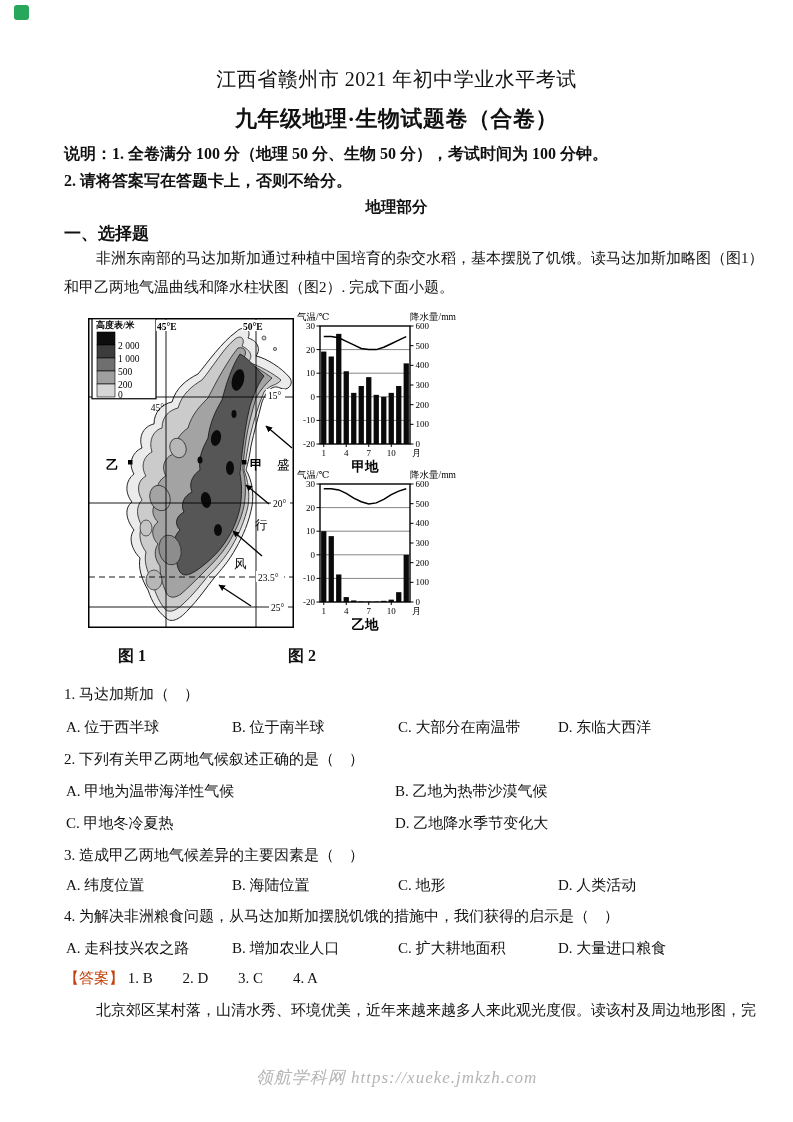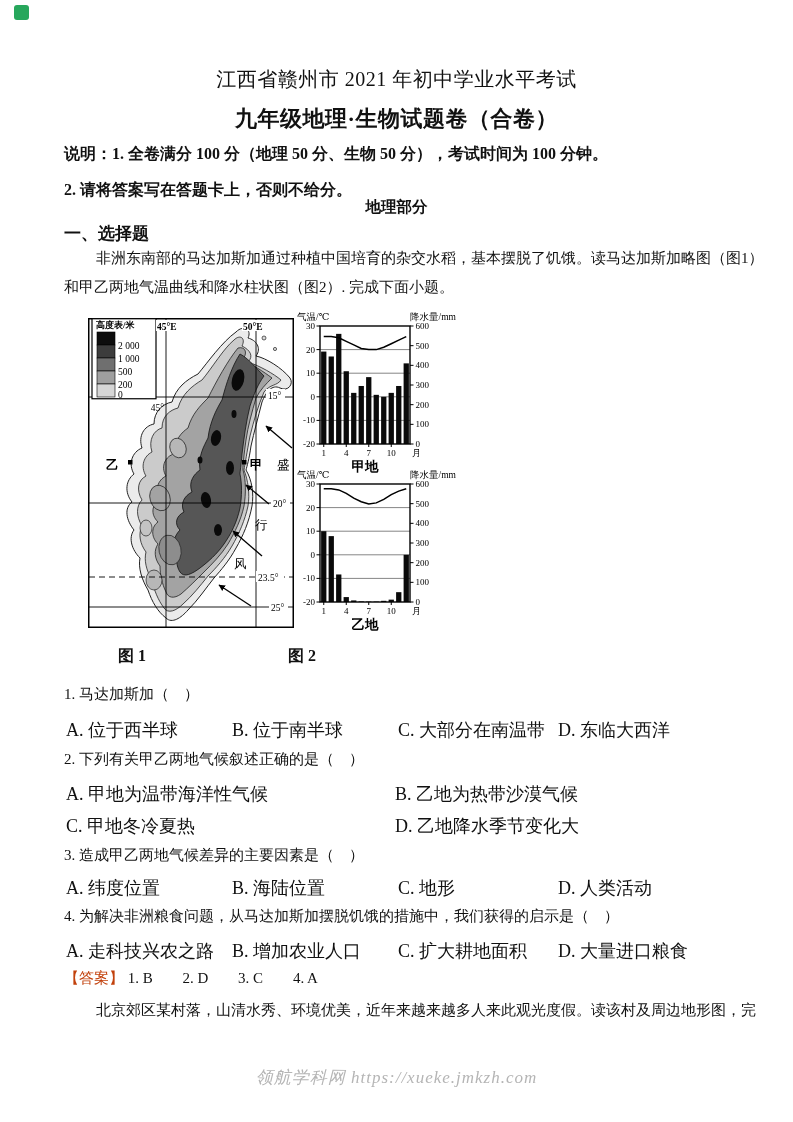--- a/index.html
+++ b/index.html
@@ -11,37 +11,37 @@
   .abs{position:absolute;}
   .center{left:0;width:793px;text-align:center;}
   .t1{font-size:20px;font-weight:400;letter-spacing:.5px;}
   .t2{font-size:22px;font-weight:700;letter-spacing:.5px;}
   .note{font-size:16px;font-weight:600;}
   .sec{font-size:15.5px;font-weight:700;}
   .part{font-size:17px;font-weight:700;}
   .body-txt{font-size:15px;}
   .caption{font-size:16px;font-weight:700;}
   .opt-row{position:absolute;left:0;width:793px;height:24px;}
-  .opt-row span{position:absolute;font-size:18px;white-space:nowrap;}
+  .opt-row span{position:absolute;font-size:15px;white-space:nowrap;}
   .ans-label{color:#c2410c;}
   .ans-item{margin-right:26px;}
   .watermark{color:#b5b5b5;font-size:17px;letter-spacing:1px;font-style:italic;}
   .corner{position:absolute;left:14px;top:5px;width:15px;height:15px;
     background:#27a75c;border-radius:3px;}
   svg text{font-family:"Liberation Serif","DejaVu Serif",serif;}
 </style>
 </head>
 <body>
 
 <div class="corner"></div>
 
 <div class="abs center t1" style="top:66px">江西省赣州市 2021 年初中学业水平考试</div>
 <div class="abs center t2" style="top:104px">九年级地理·生物试题卷（合卷）</div>
 <div class="abs note" style="top:144px;left:64px">说明：1. 全卷满分 100 分（地理 50 分、生物 50 分），考试时间为 100 分钟。</div>
-<div class="abs note" style="top:180px;left:64px">2. 请将答案写在答题卡上，否则不给分。</div>
+<div class="abs note" style="top:171px;left:64px">2. 请将答案写在答题卡上，否则不给分。</div>
 <div class="abs center sec" style="top:197px">地理部分</div>
 <div class="abs part" style="top:222px;left:64px">一、选择题</div>
 <div class="abs body-txt" style="top:249px;left:96px">非洲东南部的马达加斯加通过种植中国培育的杂交水稻，基本摆脱了饥饿。读马达加斯加略图（图1）</div>
 <div class="abs body-txt" style="top:278px;left:64px">和甲乙两地气温曲线和降水柱状图（图2）. 完成下面小题。</div>
 
 <div class="abs" style="top:0;left:0;width:793px;height:1122px">
 
   <svg class="abs" style="left:88px;top:318px" width="206" height="310" viewBox="0 0 206 310">
     <defs>
       <marker id="ah" markerWidth="7" markerHeight="7" refX="4.6" refY="2.5" orient="auto">

